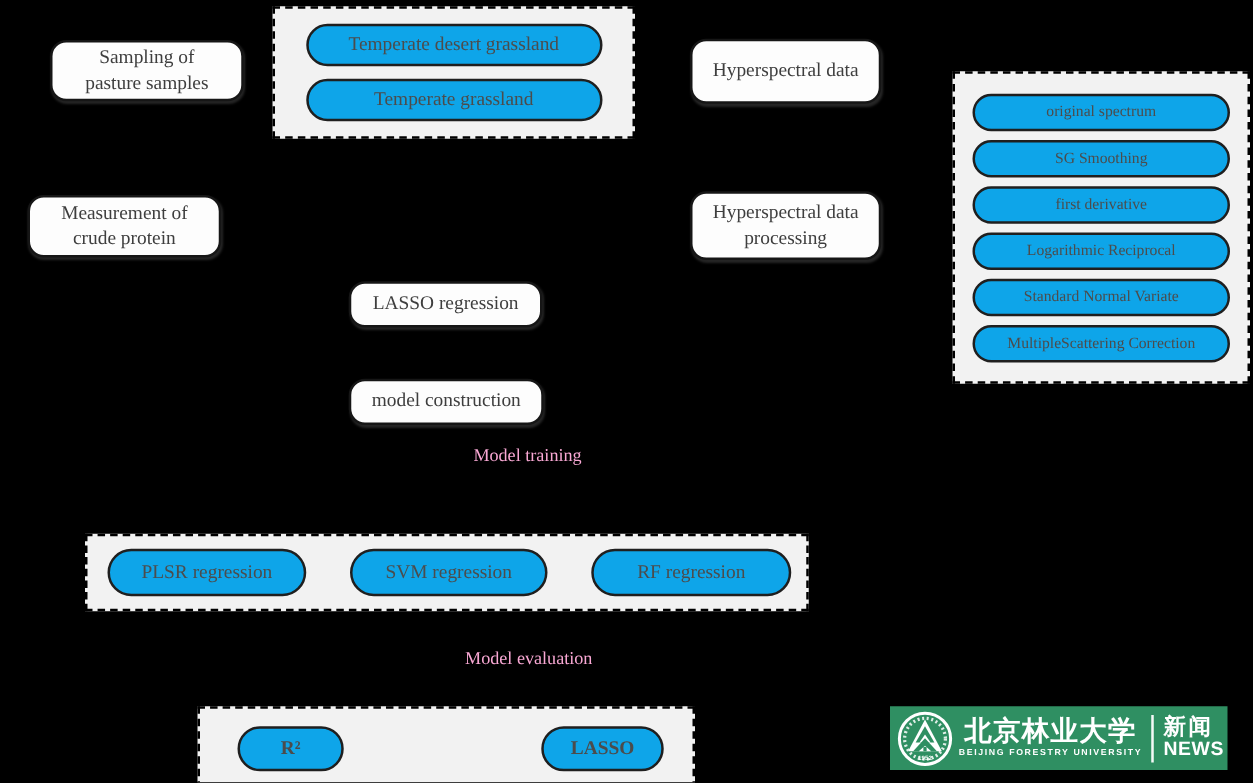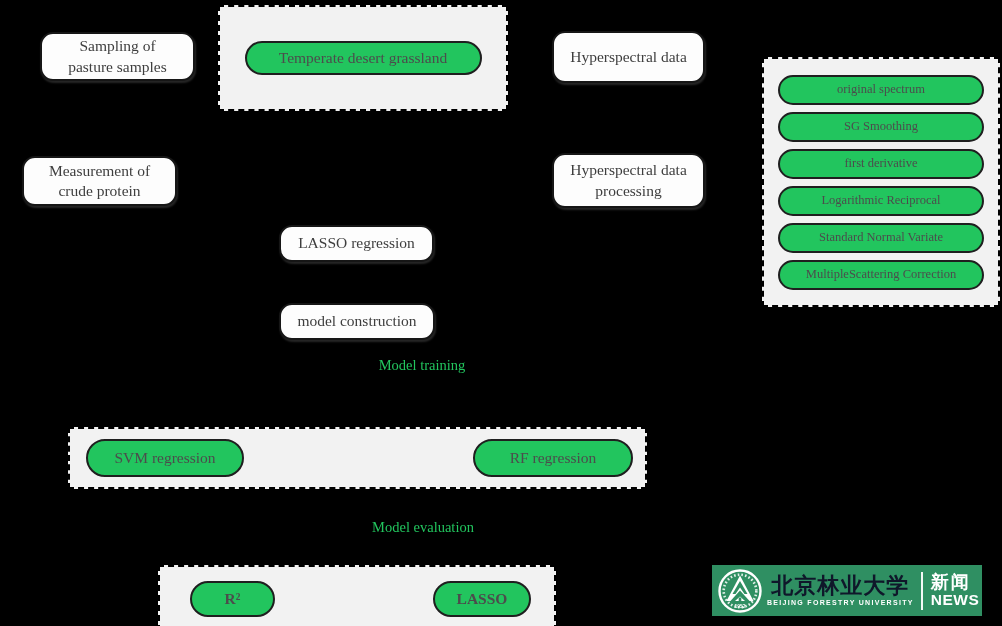--- a/index.html
+++ b/index.html
@@ -32,21 +32,21 @@
   .dashed {
     position: absolute;
     background: #f2f2f2;
     border: 2px dashed #000;
     display: flex;
   }
   .dashed.col { flex-direction: column; align-items: center; justify-content: center; }
   .dashed.row { flex-direction: row; align-items: center; }
   
   .pill {
-    background: #22c55e;
+    background: #0ea5e9;
     border: 2.5px solid #1f1f1f;
     border-radius: 999px;
     color: #4c4c4c;
     display: flex;
     align-items: center;
     justify-content: center;
     text-align: center;
     font-size: 15.5px;
     flex: none;
   }
@@ -62,41 +62,41 @@
                    padding: 14px 23px 0 30px; }
   #group-metrics .pill { height: 36px; font-weight: bold; }
   #node-sampling      { left: 12px;  top: 32px;  width: 155px; height: 49px; margin-left: 28px; }
   #node-measurement   { left: 12px;  top: 156px; width: 155px; height: 50px; margin-left: 10px; }
   #node-hyperdata     { left: 552px; top: 31px;  width: 153px; height: 52px; }
   #node-hyperproc     { left: 552px; top: 153px; width: 153px; height: 55px; }
   #node-lasso         { left: 279px; top: 225px; width: 155px; height: 37px; }
   #node-construction  { left: 279px; top: 303px; width: 156px; height: 37px; }
   .faint-label {
     position: absolute;
-    color: #22c55e;
+    color: #f9a8d4;
     font-size: 14.5px;
     width: 160px;
     text-align: center;
   }
   #label-training   { left: 342px; top: 357px; }
   #label-evaluation { left: 343px; top: 519px; }
   
   .logo {
     position: absolute;
     left: 712px; top: 565px;
     width: 270px; height: 51px;
     background: #2f8f62;
     display: flex;
     align-items: center;
     padding: 2px 8px 2px 5px;
   }
   .seal { flex: none; margin-right: 4px; }
   .cn-block { display: flex; flex-direction: column; align-items: center; justify-content: center; }
   .cn-cal {
-    color: #0f172a;
+    color: #ffffff;
     font-family: "DejaVu Sans", sans-serif;
     font-weight: bold;
     font-size: 22px;
     line-height: 1;
     letter-spacing: 1px;
     white-space: nowrap;
     text-align: center;
   }
   .en-sub {
     color: #ffffff;
@@ -142,32 +142,34 @@
   <div class="box" id="node-measurement">Measurement of
 crude protein</div>
   <div class="box" id="node-hyperdata">Hyperspectral data</div>
   <div class="box" id="node-hyperproc">Hyperspectral data
 processing</div>
   <div class="box" id="node-lasso">LASSO regression</div>
   <div class="box" id="node-construction">model construction</div>
 
   <div class="dashed col" id="group-grassland">
     <div class="pill">Temperate desert grassland</div>
+    <div class="pill">Temperate grassland</div>
   </div>
 
   <div class="dashed col" id="group-preprocess">
     <div class="pill">original spectrum</div>
     <div class="pill">SG Smoothing</div>
     <div class="pill">first derivative</div>
     <div class="pill">Logarithmic Reciprocal</div>
     <div class="pill">Standard Normal Variate</div>
     <div class="pill">MultipleScattering Correction</div>
   </div>
 
   <div class="dashed row" id="group-models">
+    <div class="pill" style="width:159px">PLSR regression</div>
     <div class="pill" style="width:158px">SVM regression</div>
     <div class="pill" style="width:160px">RF regression</div>
   </div>
 
   <div class="dashed row" id="group-metrics">
     <div class="pill" style="width:85px">R²</div>
     <div class="pill" style="width:98px">LASSO</div>
   </div>
 
   <div class="faint-label" id="label-training">Model training</div>

